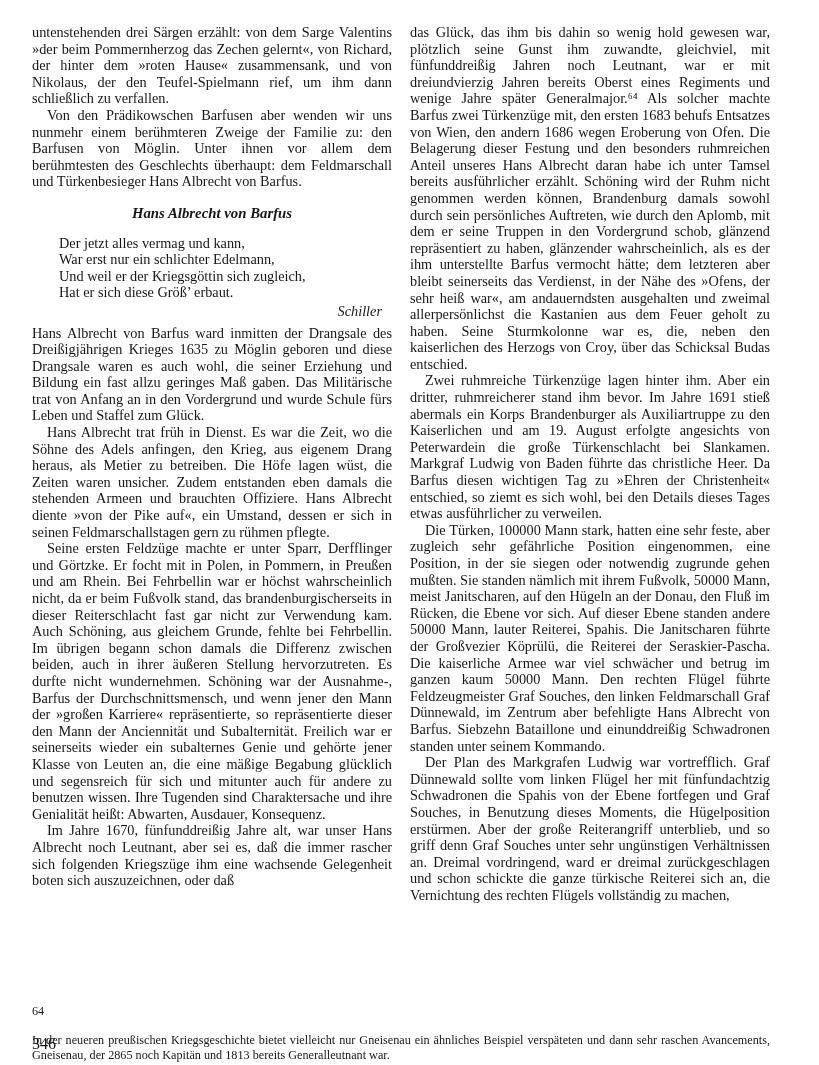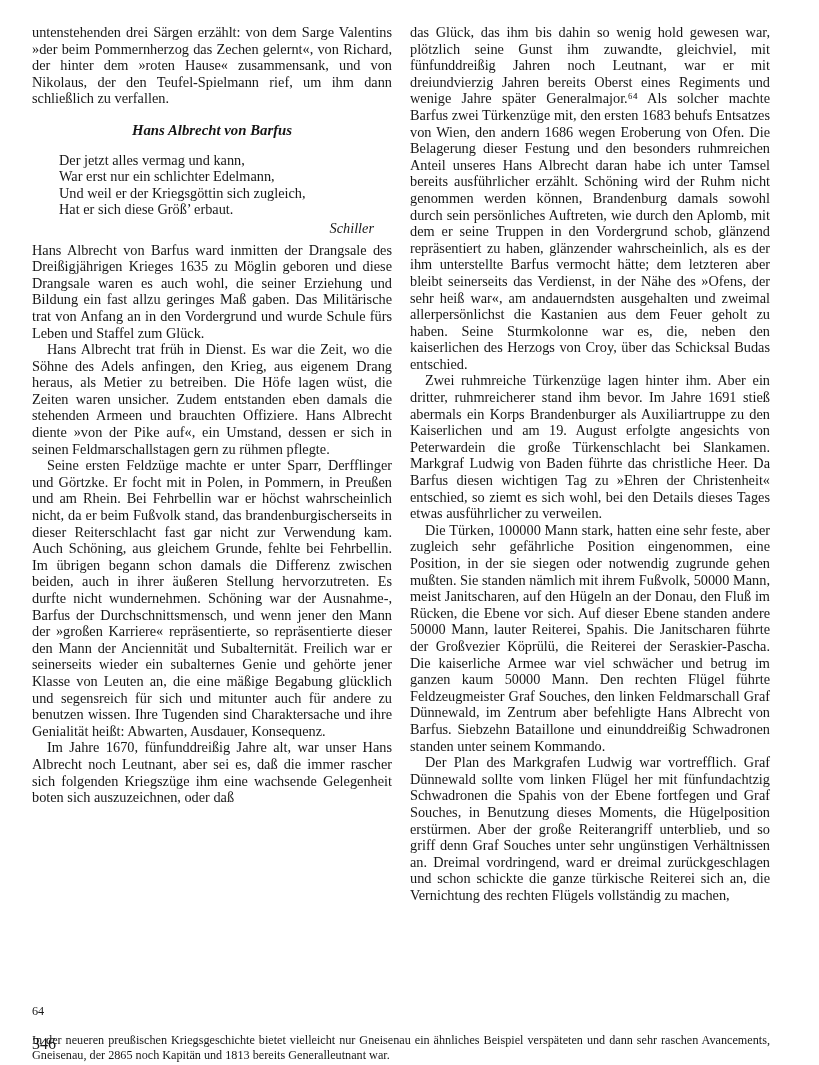--- a/index.html
+++ b/index.html
@@ -40,21 +40,21 @@
   }
   .chapter-heading {
     margin: 15px 0 13px 0;
     text-align: center;
     font-size: 14.8px;
     line-height: 16.6px;
     font-weight: bold;
     font-style: italic;
   }
   .poem {
-    margin: 5px 12px 5px 27px;
+    margin: 5px 4px 5px 27px;
   }
   .poem-line {
     white-space: nowrap;
   }
   .poem-attribution {
     text-align: right;
     font-style: italic;
     margin: 2px 6px 5px 0;
   }
   .footnote {
@@ -87,20 +87,21 @@
 </style>
 </head>
 <body>
 
 <div class="page">
 
   <div class="columns">
 
     <div class="column">
       <p class="no-indent">untenstehenden drei Särgen erzählt: von dem Sarge Valentins »der beim Pommernherzog das Zechen gelernt«, von Richard, der hinter dem »roten Hause« zusammensank, und von Nikolaus, der den Teufel-Spielmann rief, um ihm dann schließlich zu verfallen.</p>
+      <p>Von den Prädikowschen Barfusen aber wenden wir uns nunmehr einem berühmteren Zweige der Familie zu: den Barfusen von Möglin. Unter ihnen vor allem dem berühmtesten des Geschlechts überhaupt: dem Feldmarschall und Türkenbesieger Hans Albrecht von Barfus.</p>
 
       <h2 class="chapter-heading">Hans Albrecht von Barfus</h2>
 
       <div class="poem">
         <div class="poem-line">Der jetzt alles vermag und kann,</div>
         <div class="poem-line">War erst nur ein schlichter Edelmann,</div>
         <div class="poem-line">Und weil er der Kriegsgöttin sich zugleich,</div>
         <div class="poem-line">Hat er sich diese Größ’ erbaut.</div>
         <div class="poem-attribution">Schiller</div>
       </div>

